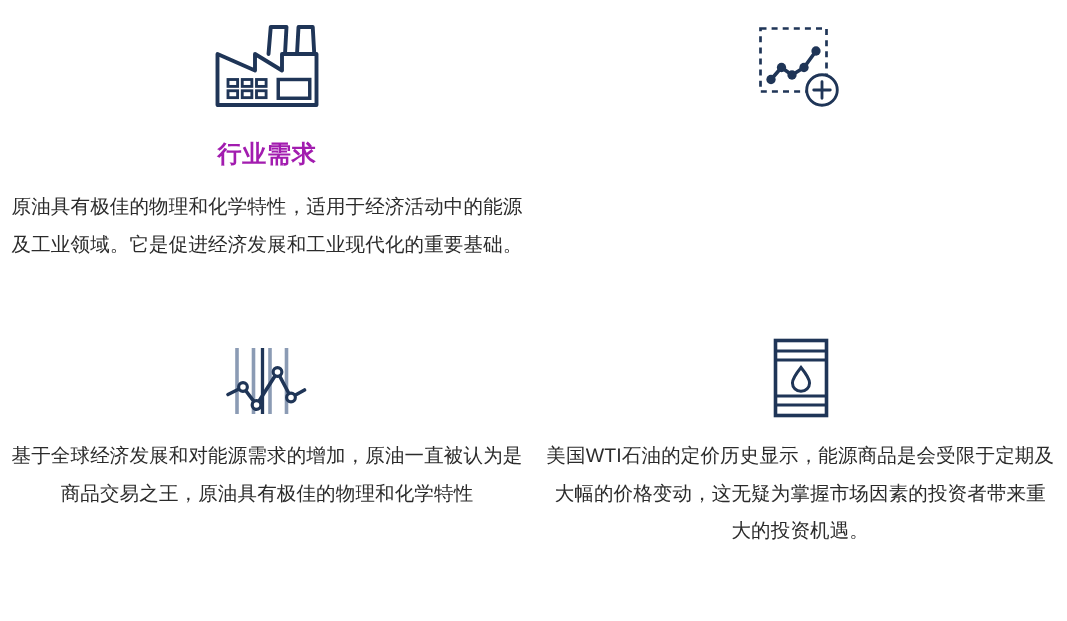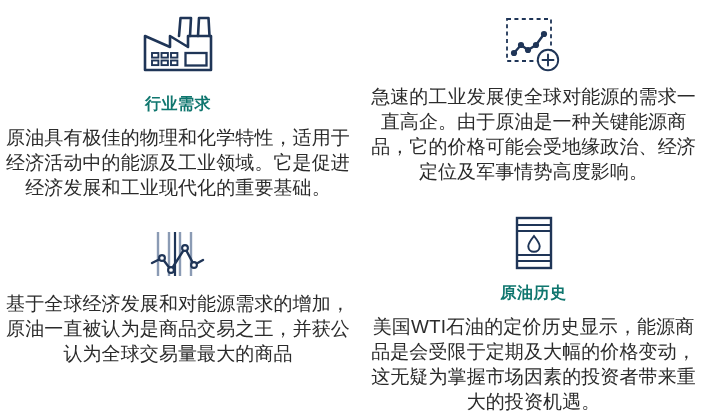--- a/index.html
+++ b/index.html
@@ -37,31 +37,31 @@
     align-items: center;
     justify-content: center;
     margin-top: 6px;
   }
   .icon-wrap svg { display: block; }
 
   
   .card-title {
     font-size: 16px;
     font-weight: bold;
-    color: #0f766e;
+    color: #a21caf;
     letter-spacing: 0.5px;
     line-height: 1.4;
     text-align: center;
     margin-top: 9px;
     margin-bottom: 10px;
   }
 
   
   .card-body {
-    font-size: 19px;
+    font-size: 13px;
     line-height: 25px;
     color: #2b2b2b;
     text-align: center;
     width: 100%;
     padding: 0 2px;
     letter-spacing: 0.1px;
   }
 
   
   .col-right .card-body { padding: 0 8px; }
@@ -103,21 +103,20 @@
           <circle cx="11" cy="38" r="3.1"></circle>
           <circle cx="18" cy="30" r="3.1"></circle>
           <circle cx="25" cy="35" r="3.1"></circle>
           <circle cx="33" cy="30" r="3.1"></circle>
           <circle cx="41" cy="19" r="3.1"></circle>
         </g>
         <circle cx="45" cy="45" r="10.2" stroke="#1f3557" stroke-width="1.9" fill="#ffffff"></circle>
         <path d="M45 39.5 V50.5 M39.5 45 H50.5" stroke="#1f3557" stroke-width="1.9" stroke-linecap="round"></path>
       </svg>
     </div>
-    <div class="card-body">急速的工业发展使全球对能源的需求一直高企。由于原油是一种关键能源商品，它的价格可能会受地缘政治、经济定位及军事情势高度影响。</div>
   </div>
 
   <div class="feature-card col-left">
     <div class="icon-wrap">
       <svg width="58" height="56" viewBox="0 0 58 56" fill="none">
         <g stroke="#8b9bb4" stroke-width="2.4" stroke-linecap="butt">
           <line x1="9" y1="8" x2="9" y2="52"></line>
           <line x1="20" y1="8" x2="20" y2="52"></line>
           <line x1="31" y1="8" x2="31" y2="52"></line>
           <line x1="42" y1="8" x2="42" y2="52"></line>
@@ -125,34 +124,33 @@
         <line x1="26" y1="8" x2="26" y2="52" stroke="#1f3557" stroke-width="2.2"></line>
         <polyline points="3,39 13,34 22,46 36,24 45,41 54,36" stroke="#1f3557" stroke-width="2.4" fill="none" stroke-linejoin="round" stroke-linecap="round"></polyline>
         <g fill="#ffffff" stroke="#1f3557" stroke-width="2.1">
           <circle cx="13" cy="34" r="2.9"></circle>
           <circle cx="22" cy="46" r="2.9"></circle>
           <circle cx="36" cy="24" r="2.9"></circle>
           <circle cx="45" cy="41" r="2.9"></circle>
         </g>
       </svg>
     </div>
-    <div class="card-body">基于全球经济发展和对能源需求的增加，原油一直被认为是商品交易之王，并获公认为全球交易量最大的商品</div>
+    <div class="card-body">基于全球经济发展和对能源需求的增加，原油一直被认为是商品交易之王，原油具有极佳的物理和化学特性</div>
   </div>
 
   <div class="feature-card col-right">
     <div class="icon-wrap">
       <svg width="46" height="58" viewBox="0 0 46 58" fill="none">
         <rect x="6" y="4" width="34" height="50" stroke="#1f3557" stroke-width="2.4" fill="none"></rect>
         <g stroke="#1f3557" stroke-width="2" stroke-linecap="butt">
           <line x1="6" y1="11" x2="40" y2="11"></line>
           <line x1="6" y1="17" x2="40" y2="17"></line>
           <line x1="6" y1="41" x2="40" y2="41"></line>
           <line x1="6" y1="47" x2="40" y2="47"></line>
         </g>
         <path d="M23 22 C18.6 27.5 17.3 30.2 17.3 32.3 C17.3 35.4 19.8 37.8 23 37.8
                  C26.2 37.8 28.7 35.4 28.7 32.3 C28.7 30.2 27.4 27.5 23 22 Z" stroke="#1f3557" stroke-width="2" fill="none"></path>
       </svg>
     </div>
-    <div class="card-title">原油历史</div>
     <div class="card-body">美国WTI石油的定价历史显示，能源商品是会受限于定期及大幅的价格变动，这无疑为掌握市场因素的投资者带来重大的投资机遇。</div>
   </div>
 
 </div>
 
 </body></html>

